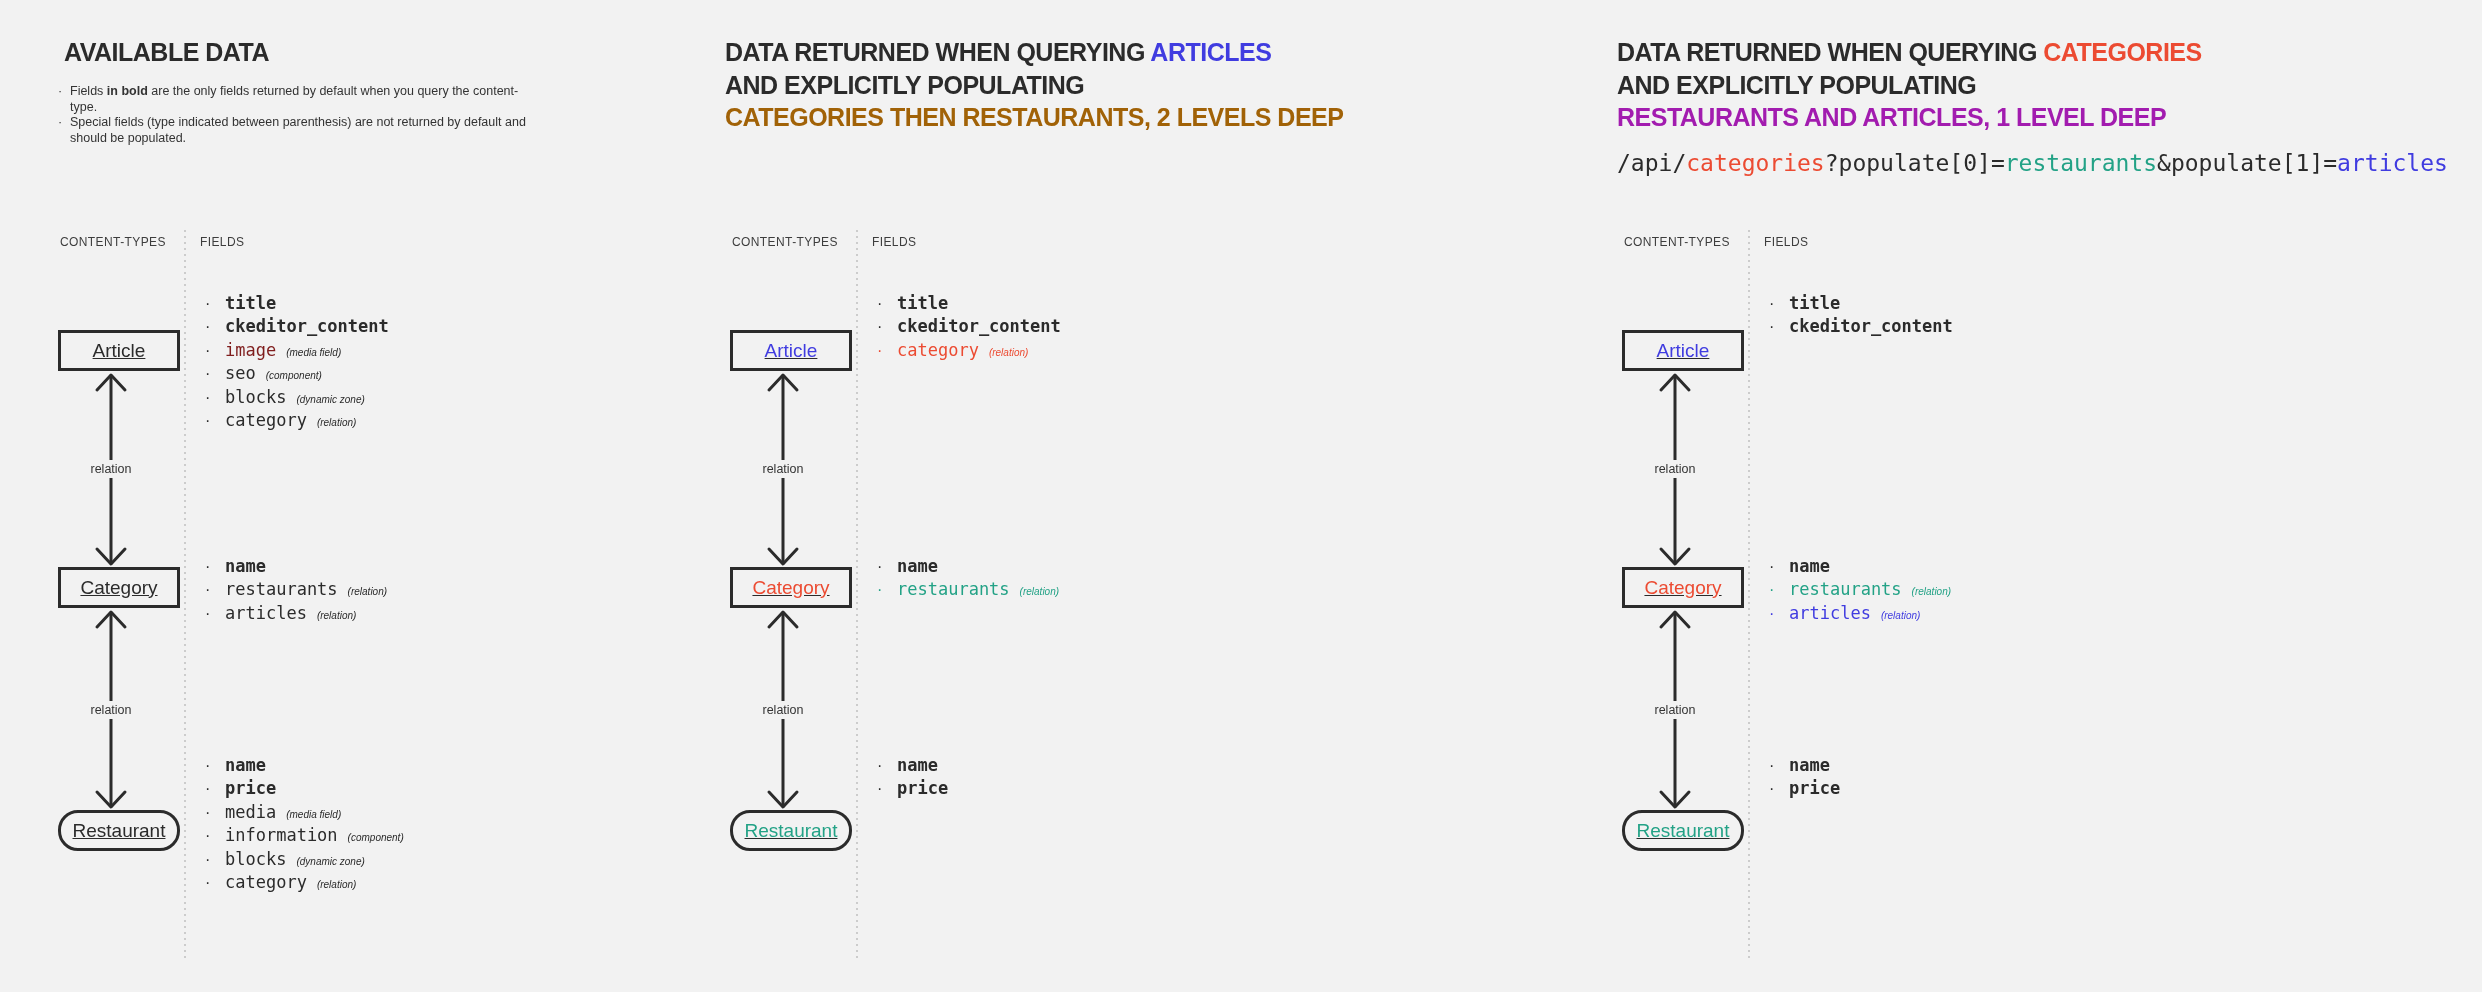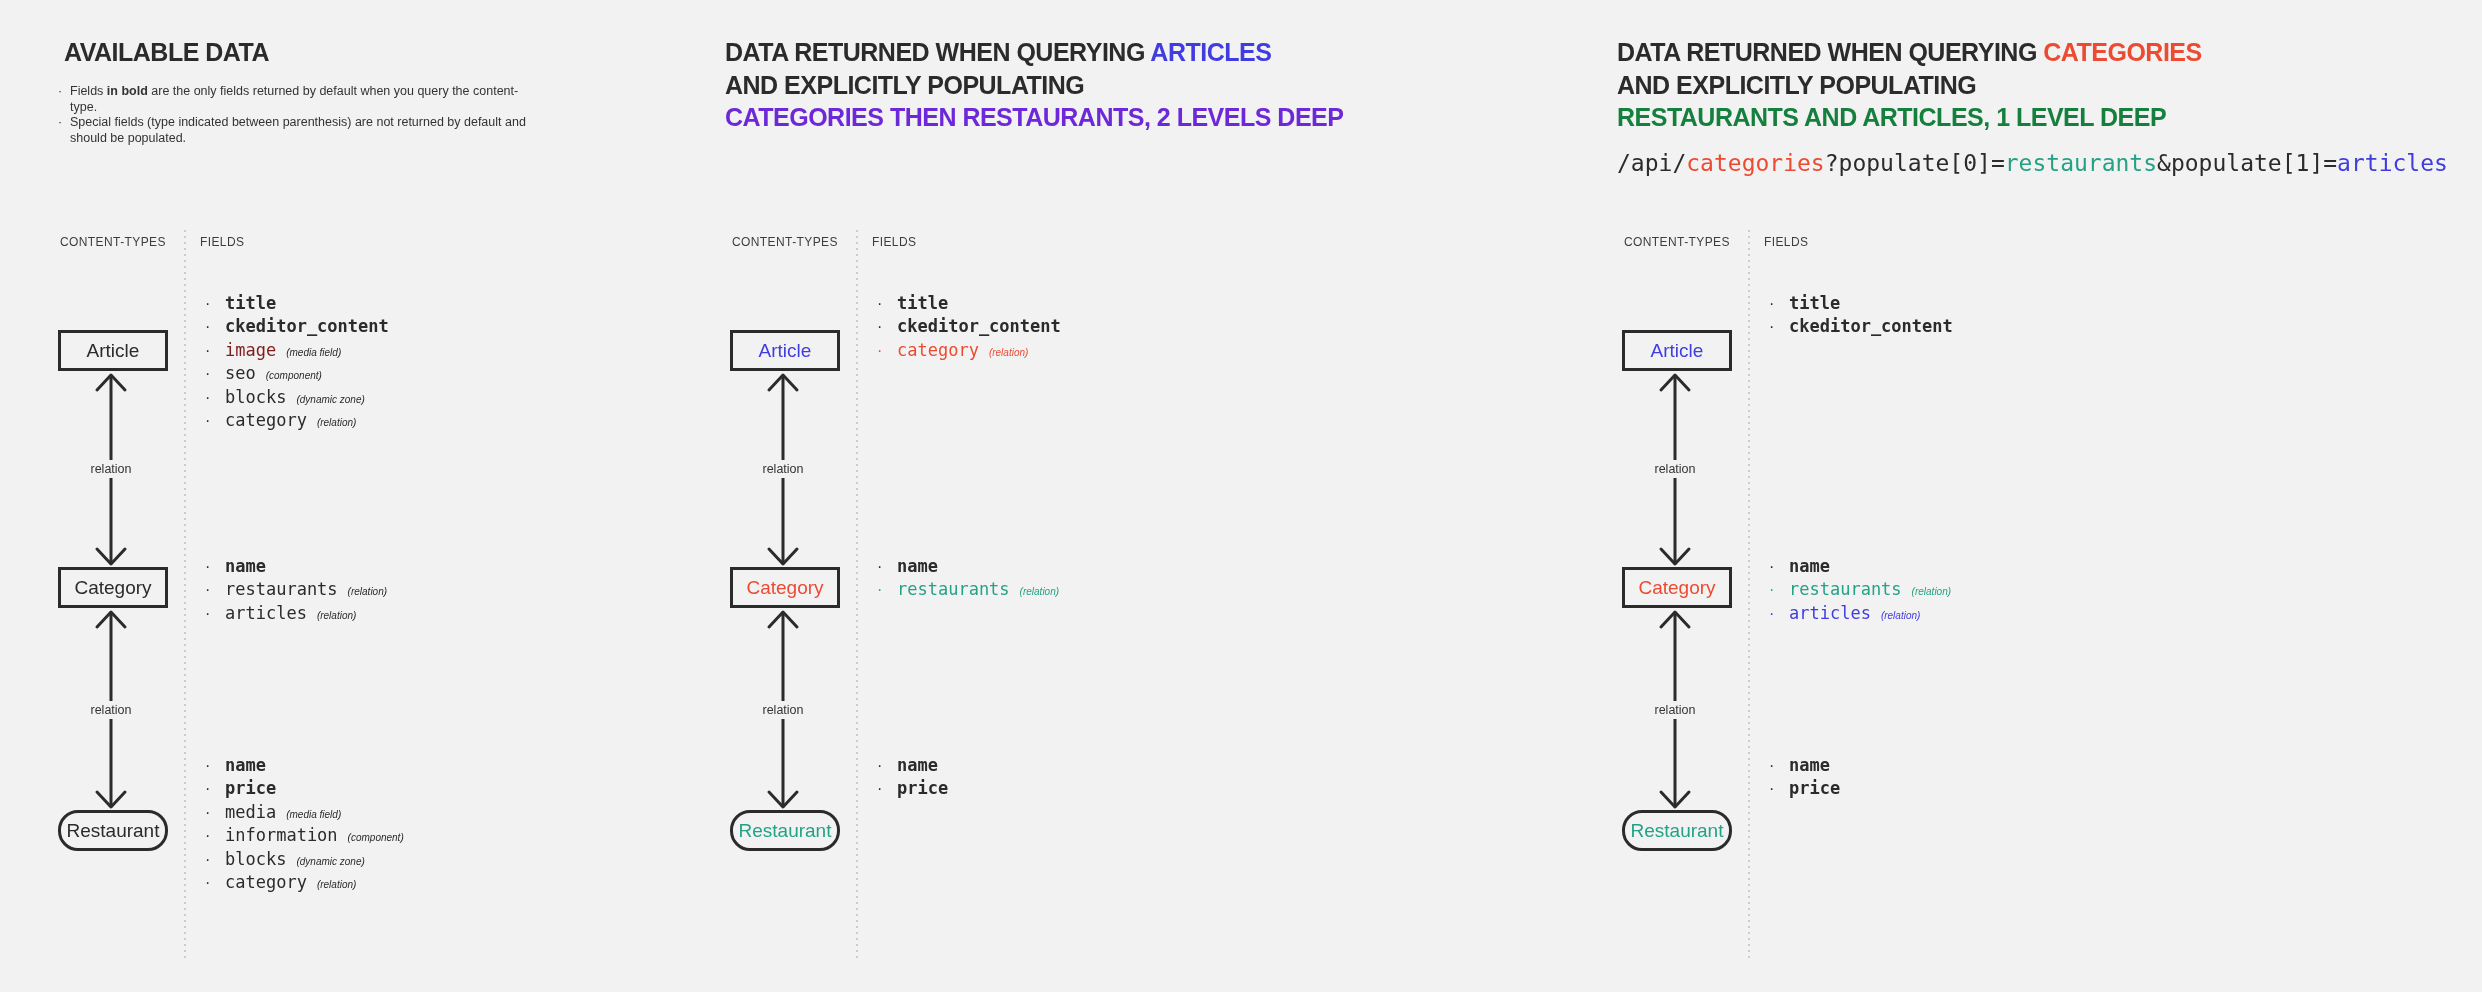--- a/index.html
+++ b/index.html
@@ -51,26 +51,26 @@
   .lane-ct { left: 2px; }
   .lane-fl { left: 142px; }
   .divider {
     position: absolute; left: 126px; top: 230px;
     width: 2px; height: 728px;
     background: repeating-linear-gradient(to bottom, var(--divider, #ccc) 0 2px, transparent 2px 6px);
   }
 
   
   .node-box {
-    position: absolute; left: 0; width: 110px; height: 41px;
+    position: absolute; left: 0; width: 122px; height: 41px;
     box-sizing: border-box;
     border: 3px solid var(--box_border, #2b2b2b);
     background: var(--background, #f2f2f2);
     display: flex; align-items: center; justify-content: center;
-    font-size: 19px; z-index: 2;
+    font-size: 19px; z-index: 2; text-decoration: underline;
   }
   .box-article    { top: 330px; }
   .box-category   { top: 567px; }
   .box-restaurant { top: 810px; border-radius: 20px; }
 
   
   .arrow { position: absolute; left: 31px; z-index: 1; color: var(--box_border, #2b2b2b); }
   .arrow-1 { top: 372px; }
   .arrow-2 { top: 609px; }
   .relation-label {
@@ -231,21 +231,21 @@
 
   <section class="column col-2">
     <header class="header">
       <div class="title-line">
         <span style="color: rgb(43, 43, 43);">DATA RETURNED WHEN QUERYING </span><span style="color: rgb(64, 60, 224);">ARTICLES</span>
       </div>
       <div class="title-line">
         <span style="color: rgb(43, 43, 43);">AND EXPLICITLY POPULATING</span>
       </div>
       <div class="title-line">
-        <span style="color: #6d28d9;">CATEGORIES THEN RESTAURANTS, 2 LEVELS DEEP</span>
+        <span style="color: #a16207;">CATEGORIES THEN RESTAURANTS, 2 LEVELS DEEP</span>
       </div>
     </header>
 
     <span class="lane-label lane-ct">CONTENT-TYPES</span>
     <span class="lane-label lane-fl">FIELDS</span>
     <div class="divider"></div>
 
     <div class="node-box box-article">
       <span style="color: rgb(64, 60, 224);">Article</span>
     </div>
@@ -317,21 +317,21 @@
 
   <section class="column col-3">
     <header class="header">
       <div class="title-line">
         <span style="color: rgb(43, 43, 43);">DATA RETURNED WHEN QUERYING </span><span style="color: rgb(236, 75, 50);">CATEGORIES</span>
       </div>
       <div class="title-line">
         <span style="color: rgb(43, 43, 43);">AND EXPLICITLY POPULATING</span>
       </div>
       <div class="title-line">
-        <span style="color: #15803d;">RESTAURANTS AND ARTICLES, 1 LEVEL DEEP</span>
+        <span style="color: #a21caf;">RESTAURANTS AND ARTICLES, 1 LEVEL DEEP</span>
       </div>
     </header>
     <div class="url">
       <span style="color: rgb(43, 43, 43);">/api/</span><span style="color: rgb(236, 75, 50);">categories</span><span style="color: rgb(43, 43, 43);">?populate[0]=</span><span style="color: rgb(35, 162, 134);">restaurants</span><span style="color: rgb(43, 43, 43);">&amp;populate[1]=</span><span style="color: rgb(64, 60, 224);">articles</span>
     </div>
 
     <span class="lane-label lane-ct">CONTENT-TYPES</span>
     <span class="lane-label lane-fl">FIELDS</span>
     <div class="divider"></div>
 

